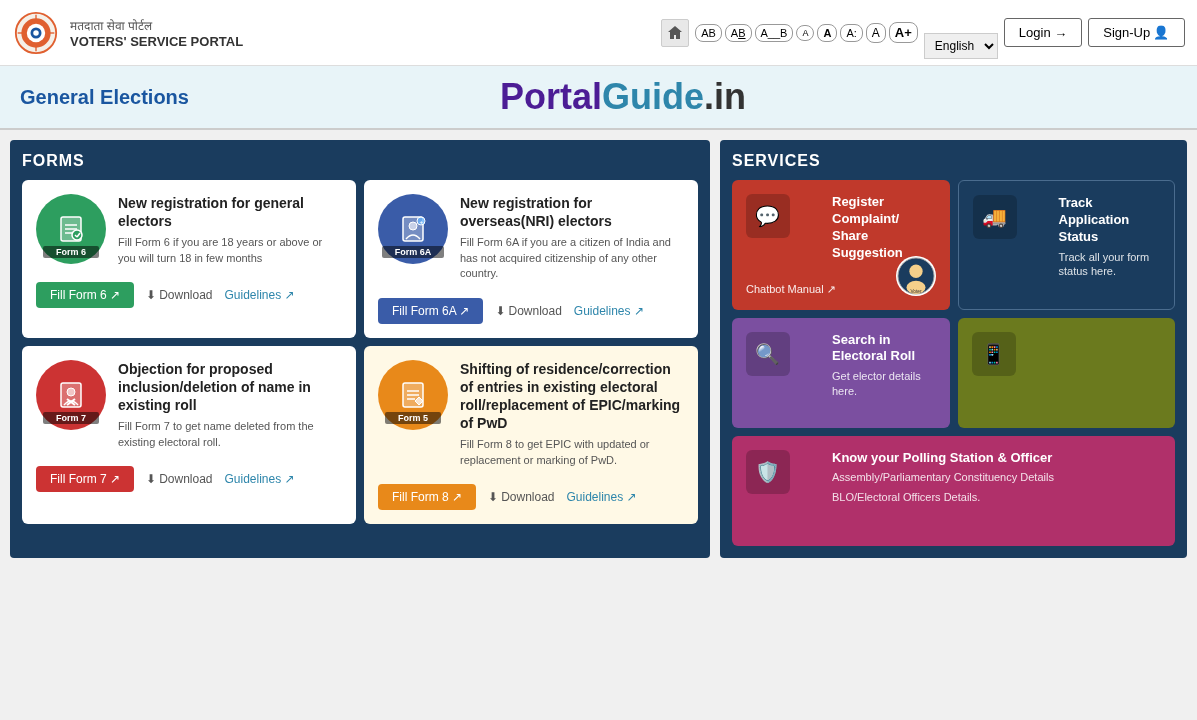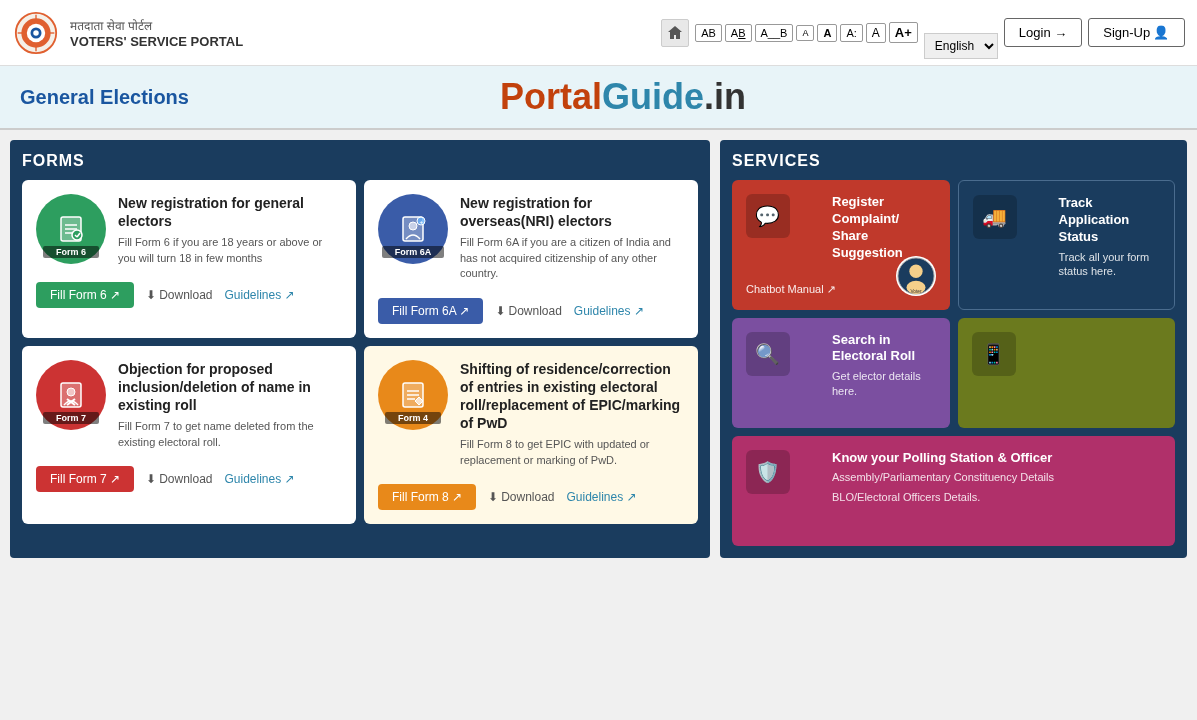--- a/index.html
+++ b/index.html
@@ -25,21 +25,21 @@
     .logo-text .hindi { font-size: 12px; color: #555; }
     .logo-text .english { font-size: 13px; font-weight: bold; color: #333; }
     .header-right { display: flex; align-items: center; gap: 6px; }
     .accessibility-icons { display: flex; align-items: center; gap: 3px; }
     .acc-btn {
       border: 1px solid #999;
       background: #fff;
       padding: 2px 5px;
       font-size: 11px;
       cursor: pointer;
-      border-radius: 2px;
+      border-radius: 8px;
     }
     .home-icon-btn {
       background: #e8e8e8;
       border: 1px solid #ccc;
       width: 28px; height: 28px;
       display: flex; align-items: center; justify-content: center;
       cursor: pointer;
       border-radius: 2px;
     }
     .btn-login {
@@ -79,21 +79,21 @@
     }
     .banner-title {
       font-size: 20px;
       font-weight: bold;
       color: #1a56a0;
     }
     .portal-guide-logo {
       font-size: 36px;
       font-weight: bold;
     }
-    .portal-guide-logo .portal { color: #c2410c; }
+    .portal-guide-logo .portal { color: #4c1d95; }
     .portal-guide-logo .guide { color: #2e86ab; }
     .portal-guide-logo .dot-in { color: #333; }
 
     
     .main-content {
       display: flex;
       gap: 0;
       padding: 10px;
       background: #f0f0f0;
       justify-content: space-between;
@@ -451,21 +451,21 @@
           <div class="form-icon orange">
             <div class="form-icon-inner">
               <svg viewBox="0 0 32 32" fill="white" xmlns="http://www.w3.org/2000/svg">
                 <rect x="6" y="4" width="20" height="24" rx="2" fill="rgba(255,255,255,0.3)" stroke="white" stroke-width="1.5"></rect>
                 <line x1="10" y1="12" x2="22" y2="12" stroke="white" stroke-width="1.5"></line>
                 <line x1="10" y1="16" x2="22" y2="16" stroke="white" stroke-width="1.5"></line>
                 <line x1="10" y1="20" x2="18" y2="20" stroke="white" stroke-width="1.5"></line>
                 <path d="M18 22 L22 18 L26 22 L22 26 Z" fill="rgba(255,255,255,0.7)" stroke="white" stroke-width="1"></path>
               </svg>
             </div>
-            <span class="form-label">Form 4</span>
+            <span class="form-label">Form 5</span>
           </div>
           <div class="form-info">
             <div class="form-title">Shifting of residence/correction of entries in existing electoral roll/replacement of EPIC/marking of PwD</div>
             <div class="form-desc">Fill Form 8 to get EPIC with updated or replacement or marking of PwD.</div>
           </div>
         </div>
         <div class="form-actions">
           <button class="btn-fill orange-btn">Fill Form 8 ↗</button>
           <button class="btn-download">
             <span>⬇</span>

